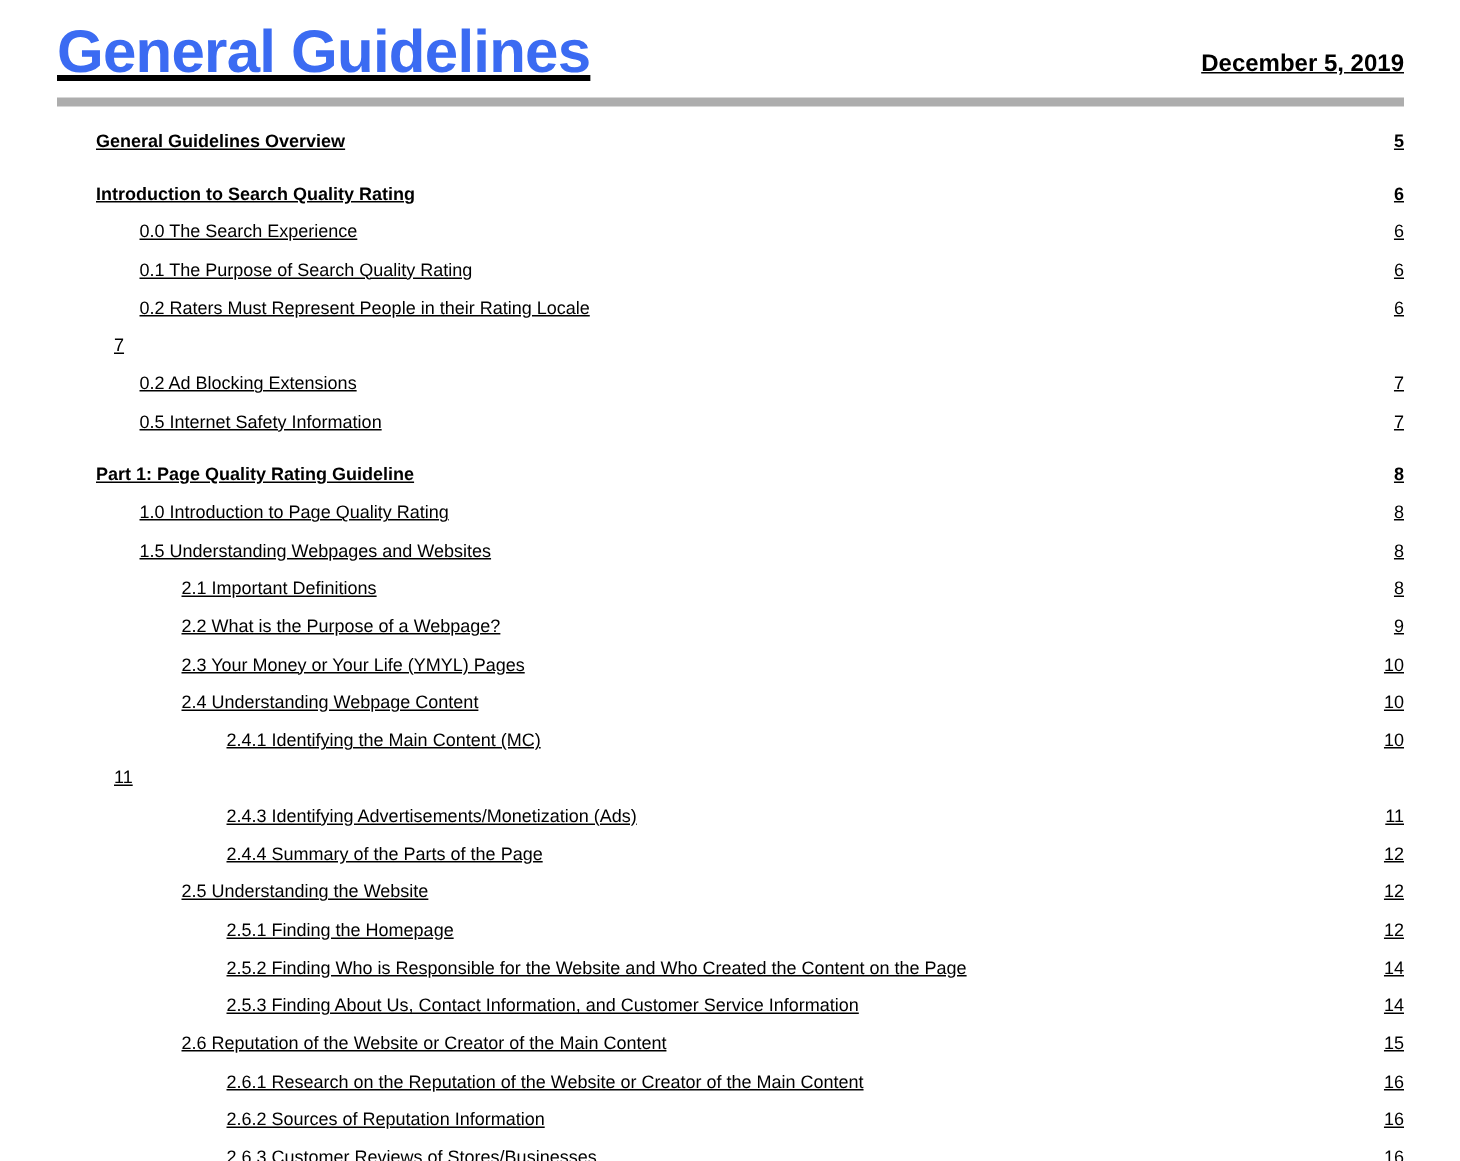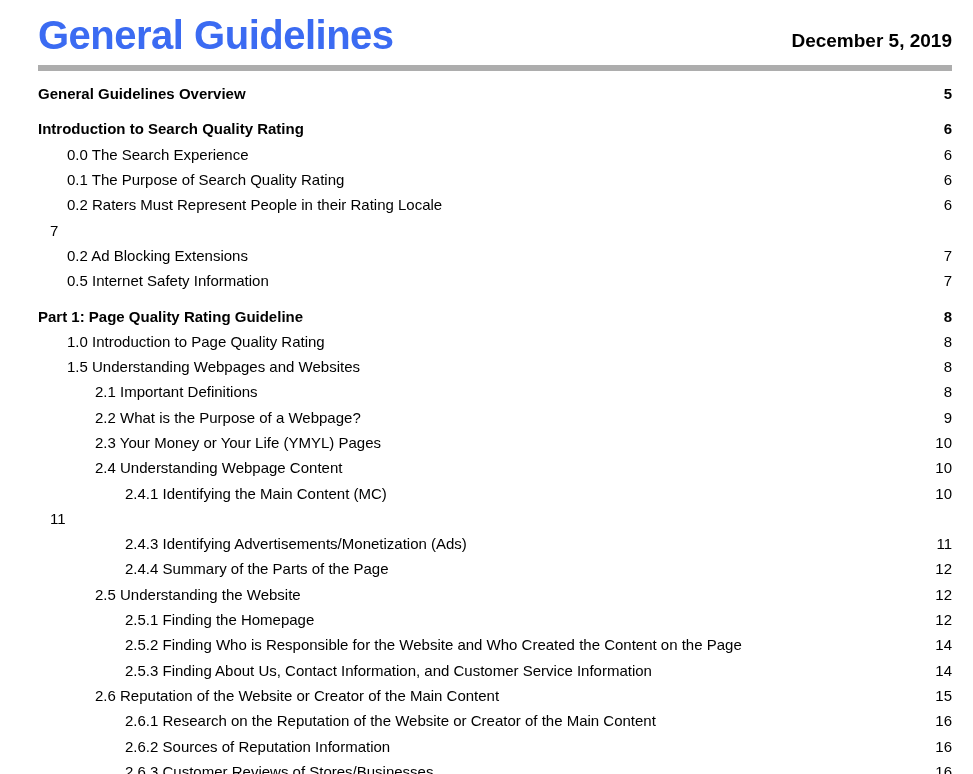--- a/index.html
+++ b/index.html
@@ -11,55 +11,57 @@
     width: 973px;
     height: 774px;
     background: #ffffff;
     font-family: "Liberation Sans", sans-serif;
     color: #000000;
   }
   .page {
     box-sizing: border-box;
     width: 973px;
     height: 774px;
-    padding: 0 21px 0 38px;
+    padding: 0 37px 0 38px;
+    text-decoration: underline;
   }
   .header {
     display: flex;
     justify-content: space-between;
     align-items: flex-end;
     padding-top: 15px;
   }
   .doc-title {
     font-size: 40px;
     font-weight: bold;
     line-height: 1.0;
     color: #3B6BF2;
     letter-spacing: -0.5px;
   }
   .doc-date {
-    font-size: 19px;
+    font-size: 16px;
     font-weight: bold;
     padding-bottom: 3px;
     color: #000000;
   }
   .rule {
     height: 6px;
     background: #ADADAD;
     margin-top: 10px;
   }
   .toc {
     margin-top: 7px;
   }
   .toc-row {
     display: flex;
     align-items: center;
     height: 25.3px;
-    font-size: 15px;
+    font-size: 12px;
     cursor: pointer;
+    margin-left: 26px;
   }
   .toc-row.group-start {
     margin-top: 10px;
   }
   .toc-row.bold {
     font-weight: bold;
   }
   .toc-label {
     flex: 1 1 auto;
     white-space: nowrap;

